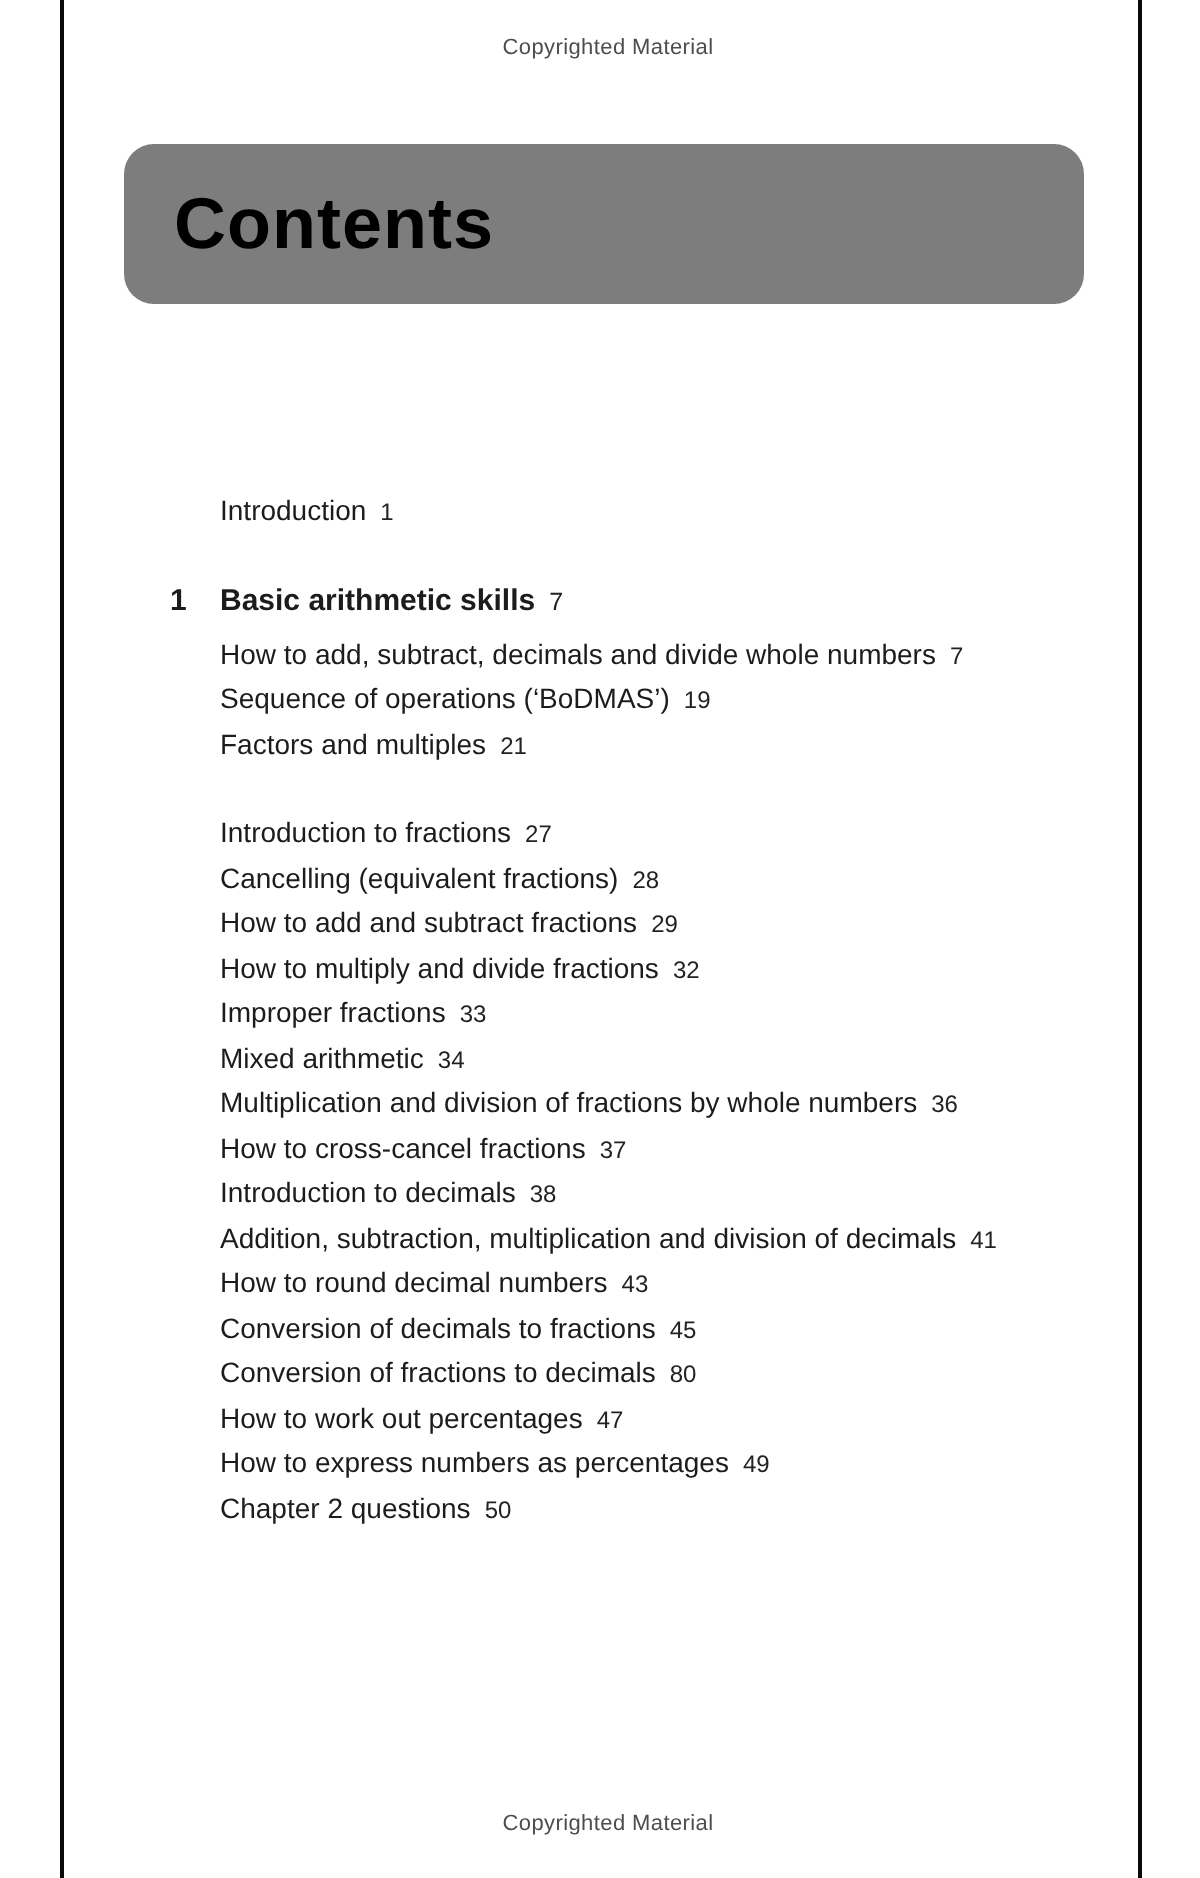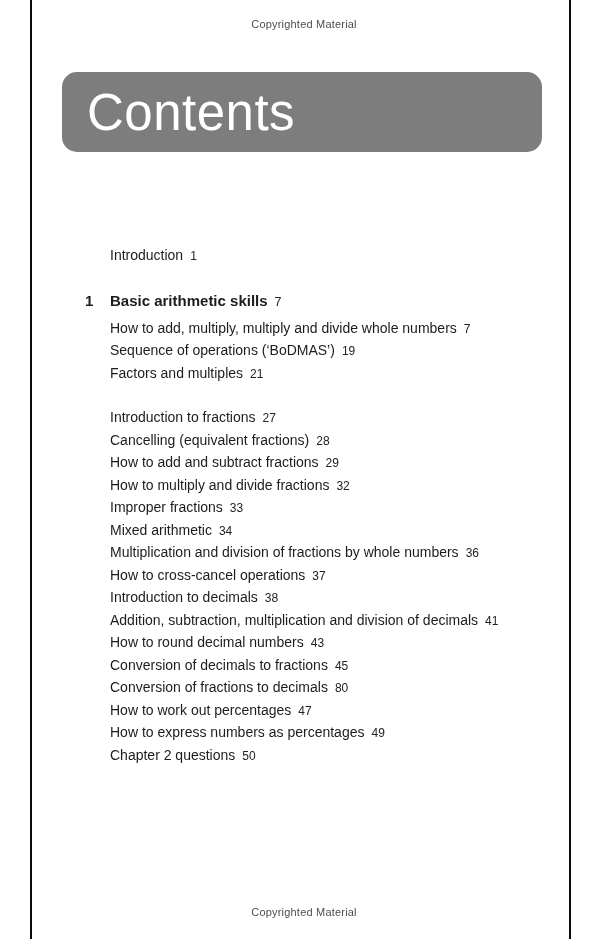--- a/index.html
+++ b/index.html
@@ -41,23 +41,23 @@
     top: 72px;
     width: 480px;
     height: 80px;
     background: #7d7d7d;
     border-radius: 15px;
     display: flex;
     align-items: center;
   }
   .banner h1 {
     margin: 0 0 0 25px;
-    font-size: 51px;
-    font-weight: 400;
-    color: #ffffff;
+    font-size: 36px;
+    font-weight: 700;
+    color: #000000;
     letter-spacing: 0.5px;
   }
   .toc {
     position: absolute;
     left: 85px;
     top: 245px;
     width: 460px;
     color: #1c1c1c;
   }
   .entry-row {
@@ -100,33 +100,33 @@
   <div class="copyright top">Copyrighted Material</div>
 
   <div class="banner">
     <h1>Contents</h1>
   </div>
 
   <div class="toc">
       <div class="entry-row indent intro-row"><span class="label">Introduction</span><span class="pagenum">1</span></div>
       <section class="chapter">
         <div class="chapter-heading"><span class="chnum">1</span><span class="chtitle">Basic arithmetic skills</span><span class="pagenum">7</span></div>
-        <div class="entry-row indent"><span class="label">How to add, multiply, multiply and divide whole numbers</span><span class="pagenum">7</span></div>
+        <div class="entry-row indent"><span class="label">How to add, subtract, decimals and divide whole numbers</span><span class="pagenum">7</span></div>
         <div class="entry-row indent"><span class="label">Sequence of operations (‘BoDMAS’)</span><span class="pagenum">19</span></div>
         <div class="entry-row indent"><span class="label">Factors and multiples</span><span class="pagenum">21</span></div>
       </section>
       <section class="chapter">
         <div class="entry-row indent"><span class="label">Introduction to fractions</span><span class="pagenum">27</span></div>
         <div class="entry-row indent"><span class="label">Cancelling (equivalent fractions)</span><span class="pagenum">28</span></div>
         <div class="entry-row indent"><span class="label">How to add and subtract fractions</span><span class="pagenum">29</span></div>
         <div class="entry-row indent"><span class="label">How to multiply and divide fractions</span><span class="pagenum">32</span></div>
         <div class="entry-row indent"><span class="label">Improper fractions</span><span class="pagenum">33</span></div>
         <div class="entry-row indent"><span class="label">Mixed arithmetic</span><span class="pagenum">34</span></div>
         <div class="entry-row indent"><span class="label">Multiplication and division of fractions by whole numbers</span><span class="pagenum">36</span></div>
-        <div class="entry-row indent"><span class="label">How to cross-cancel operations</span><span class="pagenum">37</span></div>
+        <div class="entry-row indent"><span class="label">How to cross-cancel fractions</span><span class="pagenum">37</span></div>
         <div class="entry-row indent"><span class="label">Introduction to decimals</span><span class="pagenum">38</span></div>
         <div class="entry-row indent"><span class="label">Addition, subtraction, multiplication and division of decimals</span><span class="pagenum">41</span></div>
         <div class="entry-row indent"><span class="label">How to round decimal numbers</span><span class="pagenum">43</span></div>
         <div class="entry-row indent"><span class="label">Conversion of decimals to fractions</span><span class="pagenum">45</span></div>
         <div class="entry-row indent"><span class="label">Conversion of fractions to decimals</span><span class="pagenum">80</span></div>
         <div class="entry-row indent"><span class="label">How to work out percentages</span><span class="pagenum">47</span></div>
         <div class="entry-row indent"><span class="label">How to express numbers as percentages</span><span class="pagenum">49</span></div>
         <div class="entry-row indent"><span class="label">Chapter 2 questions</span><span class="pagenum">50</span></div>
       </section>
     </div>

